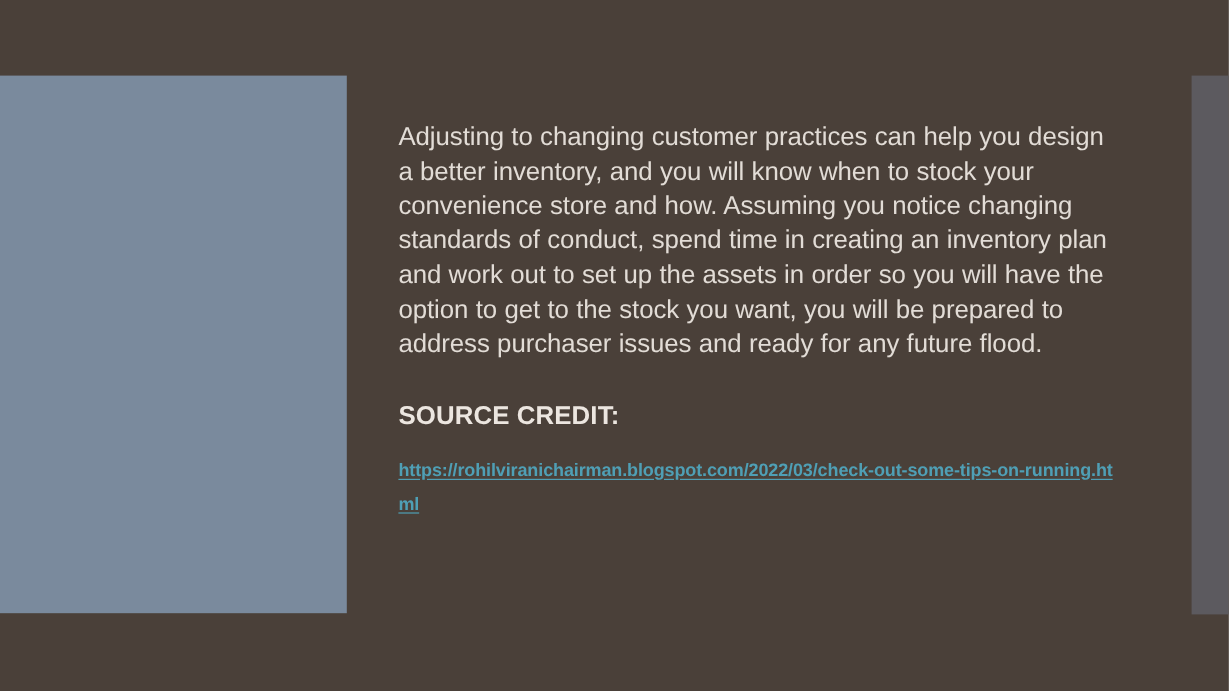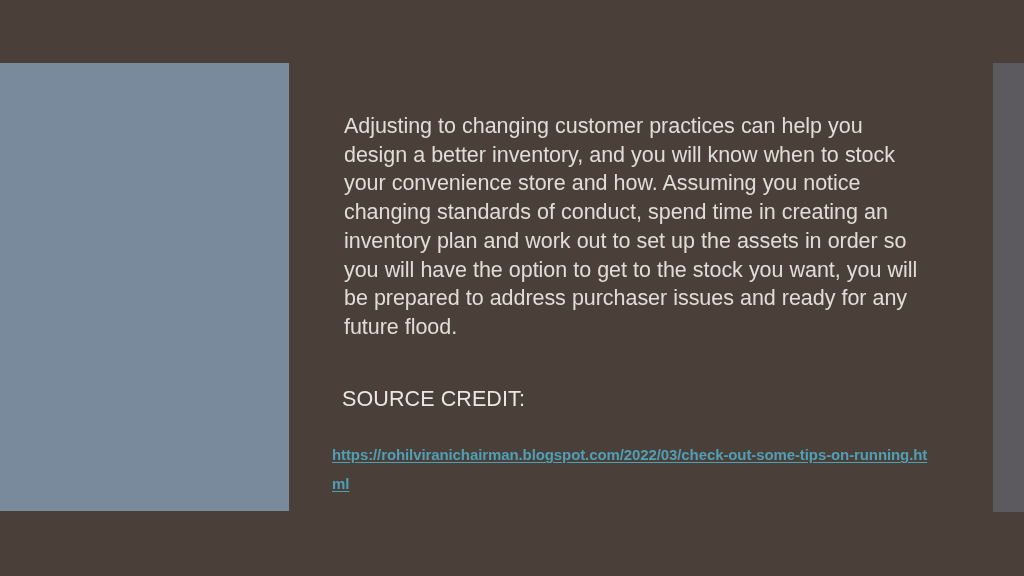--- a/index.html
+++ b/index.html
@@ -43,35 +43,35 @@
 
   
   .text-column {
     position: absolute;
     left: 332px;
     top: 100px;
     width: 604px;
   }
 
   .body-paragraph {
-    margin: 12px;
+    margin: 0;
     font-size: 21.5px;
     line-height: 28.7px;
     color: #e2dcd6;
     letter-spacing: -0.05px;
     word-spacing: 0.2px;
     text-align: left;
   }
 
   .source-heading {
-    margin: 10px;
+    margin: 0;
     padding-top: 31px;
     font-size: 21.5px;
     line-height: 28.7px;
-    font-weight: normal;
+    font-weight: bold;
     color: #ece6e0;
     letter-spacing: 0.1px;
   }
 
   .source-link-wrap {
     margin: 0;
     padding-top: 18px;
     font-size: 15px;
     line-height: 28.7px;
   }

